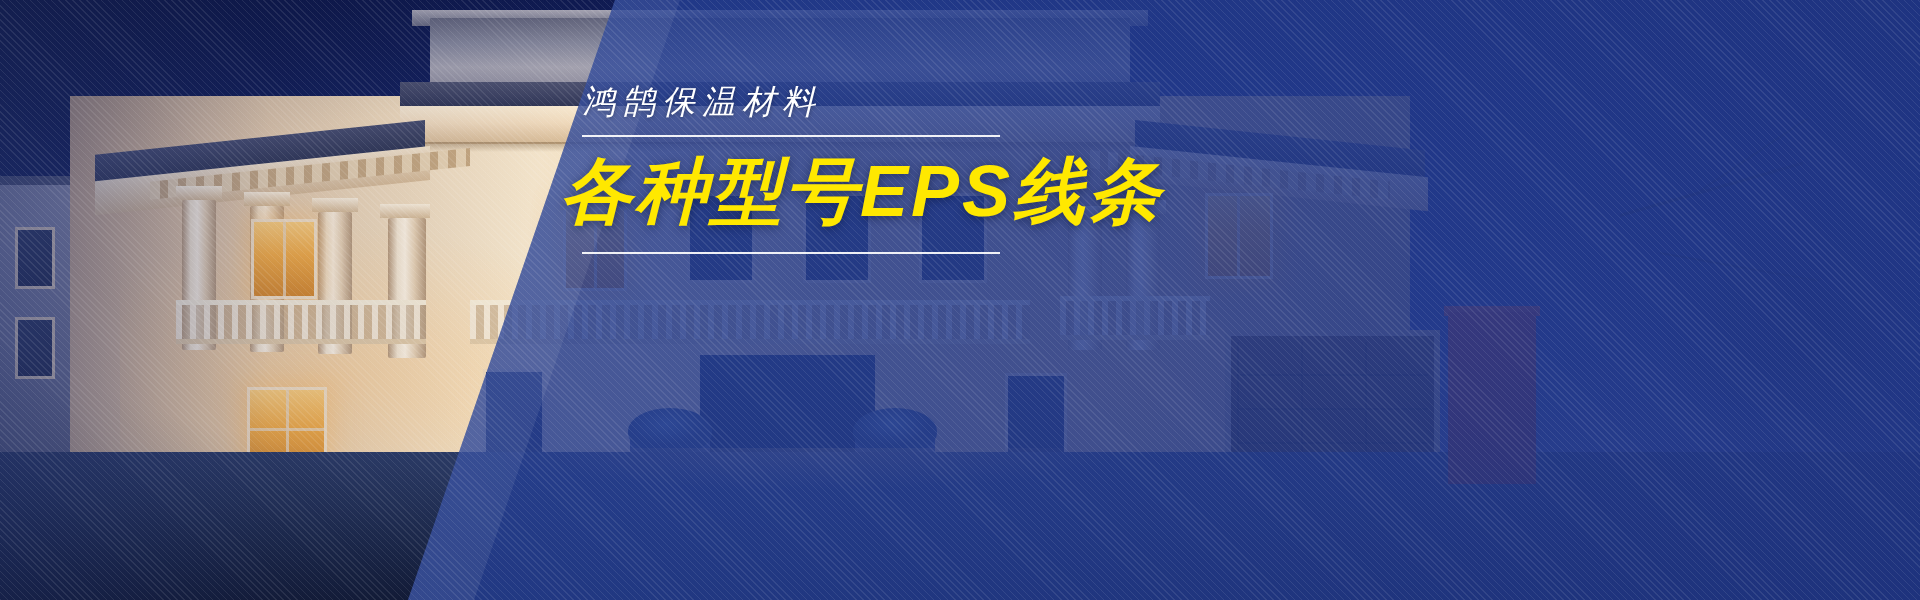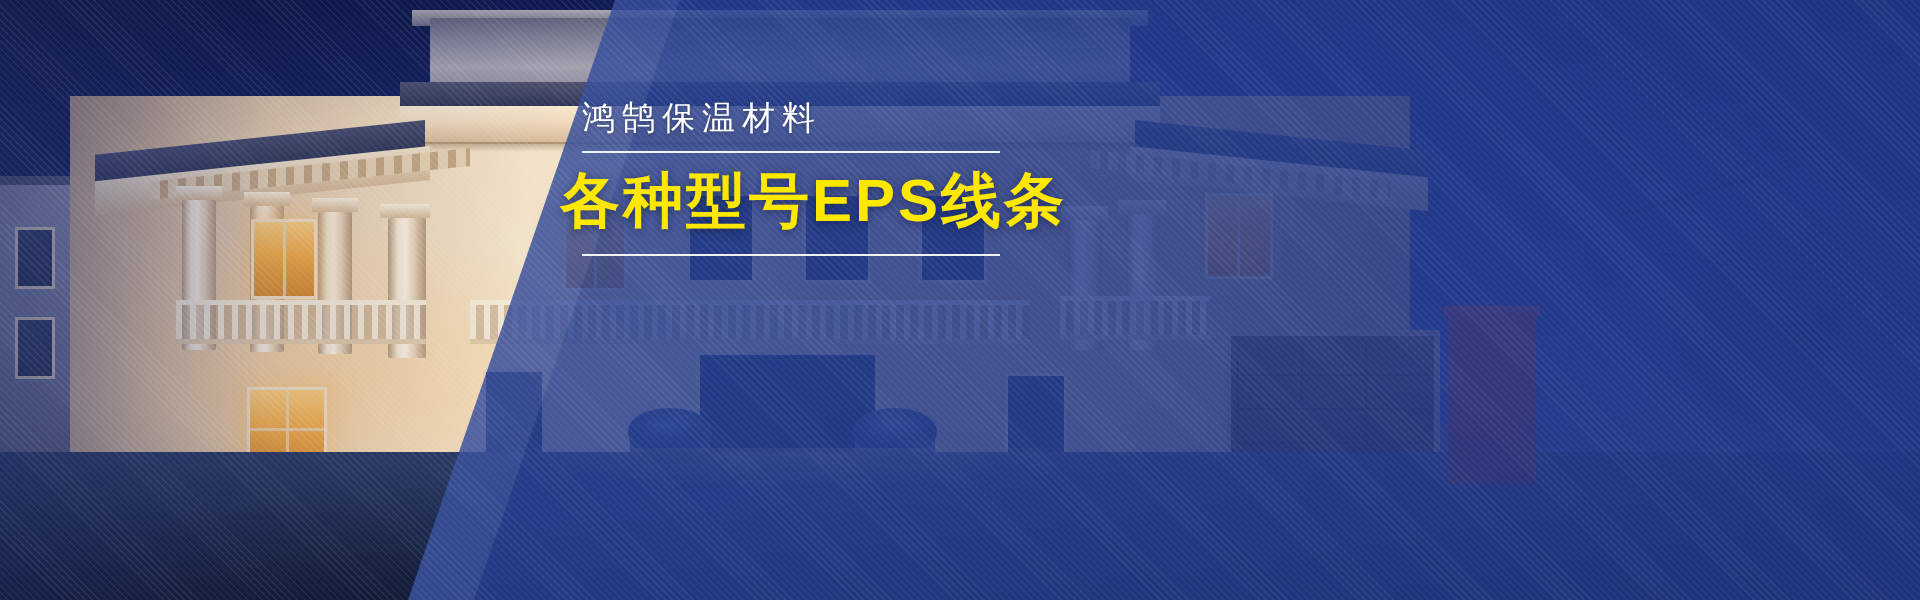--- a/index.html
+++ b/index.html
@@ -250,42 +250,42 @@
   .hatch{
     background-image:repeating-linear-gradient(45deg,
       rgba(255,255,255,.085) 0px, rgba(255,255,255,.085) 1px,
       rgba(255,255,255,0) 1px, rgba(255,255,255,0) 5px);
     pointer-events:none;
   }
 
   
   .textblock{
     position:absolute;
-    left:560px; top:96px; width:700px;
+    left:560px; top:80px; width:700px;font-style:italic;
   }
   .brand{
     color:#ffffff;
     font-size:33px;
     letter-spacing:7px;
     font-weight:400;
     text-shadow:0 1px 4px rgba(0,0,0,.35);
     margin:0 0 10px 22px;
     white-space:nowrap;
   }
   .rule{
     height:2px;
     background:#ffffff;
     opacity:.92;
     margin:10px 0 14px 22px;
     width:418px;
   }
   .rule.bottom{ margin:20px 0 18px 22px; width:418px;}
   .headline{
     color:#ffe800;
-    font-size:60px;
+    font-size:72px;
     font-weight:bold;
     letter-spacing:3px;
     line-height:1.12;
     margin:0 0 0 0;
     white-space:nowrap;
     text-shadow:0 2px 10px rgba(10,20,60,.55);
   }
   .headline.l2{ letter-spacing:3px; }
   .tagline{
     color:#ffffff;

